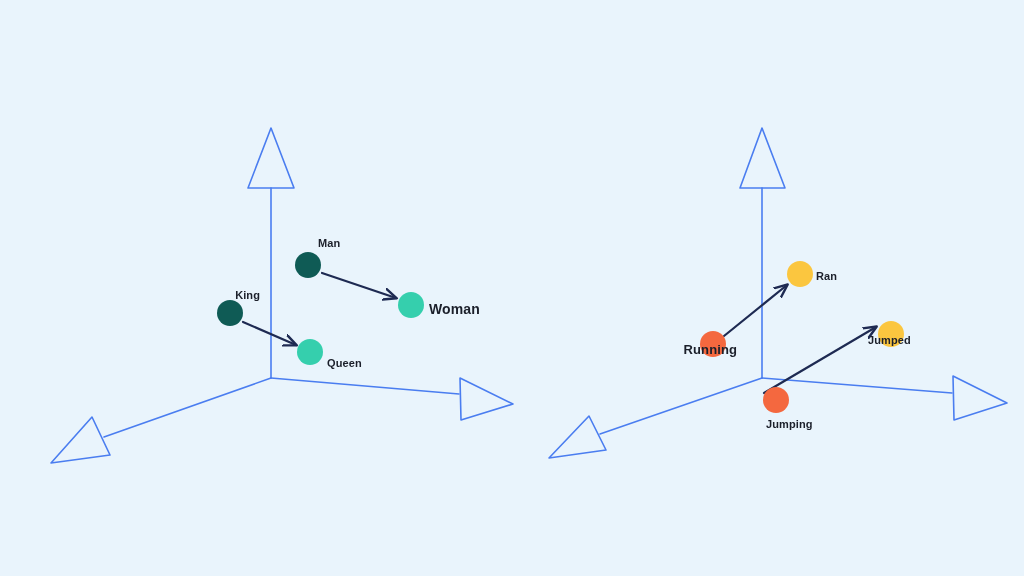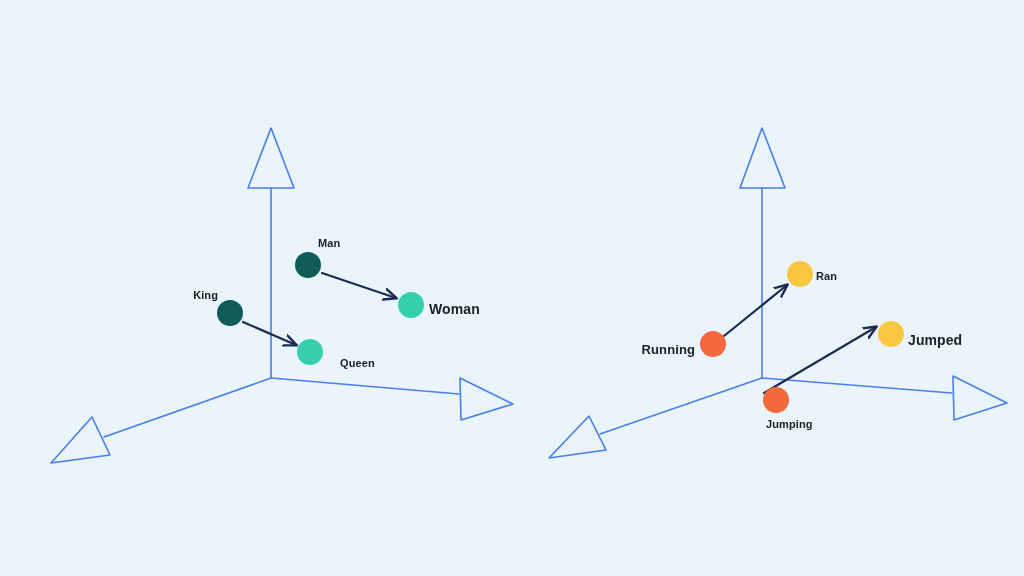--- a/index.html
+++ b/index.html
@@ -38,20 +38,21 @@
     font-weight: bold;
     color: #1b1f2a;
     white-space: nowrap;
     letter-spacing: 0.1px;
   }
   .node-label.anchor-left {
     transform: translate(0, -50%);
   }
   .node-label.anchor-right {
     transform: translate(-100%, -50%);
+    margin-left: 42px;
   }
 </style>
 </head>
 <body style="background: rgb(233, 244, 252);">
 
 <div id="stage">
   <svg class="axes-layer" viewBox="0 0 1024 576" xmlns="http://www.w3.org/2000/svg">
       <g>
         <line x1="271" y1="378" x2="271" y2="188" stroke="#4a7df0" stroke-width="1.6" stroke-linecap="round"></line>
         <polygon points="271,128 248,188 294,188" fill="none" stroke="#4a7df0" stroke-width="1.6" stroke-linejoin="round"></polygon>
@@ -81,27 +82,27 @@
       </g>
       <g>
         <line x1="724" y1="336" x2="787" y2="285" stroke="#1e2a52" stroke-width="2.2" stroke-linecap="round" marker-end="url(#arrowhead)"></line>
         <line x1="764" y1="393" x2="876" y2="327" stroke="#1e2a52" stroke-width="2.2" stroke-linecap="round" marker-end="url(#arrowhead)"></line>
       </g>
     </svg>
   <div id="nodes">
       <div class="node-dot" style="left: 230px; top: 313px; width: 26px; height: 26px; background: rgb(15, 91, 85);"></div>
       <div class="node-label anchor-right" style="color: rgb(27, 31, 42); font-size: 11px; left: 218px; top: 295px;">King</div>
       <div class="node-dot" style="left: 310px; top: 352px; width: 26px; height: 26px; background: rgb(53, 207, 173);"></div>
-      <div class="node-label anchor-left" style="color: rgb(27, 31, 42); font-size: 11px; left: 327px; top: 363px; margin-left: 13px;">Queen</div>
+      <div class="node-label anchor-left" style="color: rgb(27, 31, 42); font-size: 11px; left: 327px; top: 363px;">Queen</div>
       <div class="node-dot" style="left: 308px; top: 265px; width: 26px; height: 26px; background: rgb(15, 91, 85);"></div>
       <div class="node-label anchor-left" style="color: rgb(27, 31, 42); font-size: 11px; left: 318px; top: 243px;">Man</div>
       <div class="node-dot" style="left: 411px; top: 305px; width: 26px; height: 26px; background: rgb(53, 207, 173);"></div>
       <div class="node-label anchor-left" style="color: rgb(27, 31, 42); font-size: 14px; left: 429px; top: 309px;">Woman</div>
       <div class="node-dot" style="left: 713px; top: 344px; width: 26px; height: 26px; background: rgb(244, 104, 63);"></div>
       <div class="node-label anchor-right" style="color: rgb(27, 31, 42); font-size: 13px; left: 695px; top: 349px;">Running</div>
       <div class="node-dot" style="left: 800px; top: 274px; width: 26px; height: 26px; background: rgb(251, 198, 63);"></div>
       <div class="node-label anchor-left" style="color: rgb(27, 31, 42); font-size: 11px; left: 816px; top: 276px;">Ran</div>
       <div class="node-dot" style="left: 776px; top: 400px; width: 26px; height: 26px; background: rgb(244, 104, 63);"></div>
       <div class="node-label anchor-left" style="color: rgb(27, 31, 42); font-size: 11px; left: 766px; top: 424px; text-align: right;">Jumping</div>
       <div class="node-dot" style="left: 891px; top: 334px; width: 26px; height: 26px; background: rgb(251, 198, 63);"></div>
-      <div class="node-label anchor-left" style="color: rgb(27, 31, 42); font-size: 14px; left: 908px; top: 340px;">Jumped</div>
+      <div class="node-label anchor-left" style="color: rgb(27, 31, 42); font-size: 11px; left: 868px; top: 340px;">Jumped</div>
     </div>
 </div>
 
 </body></html>

